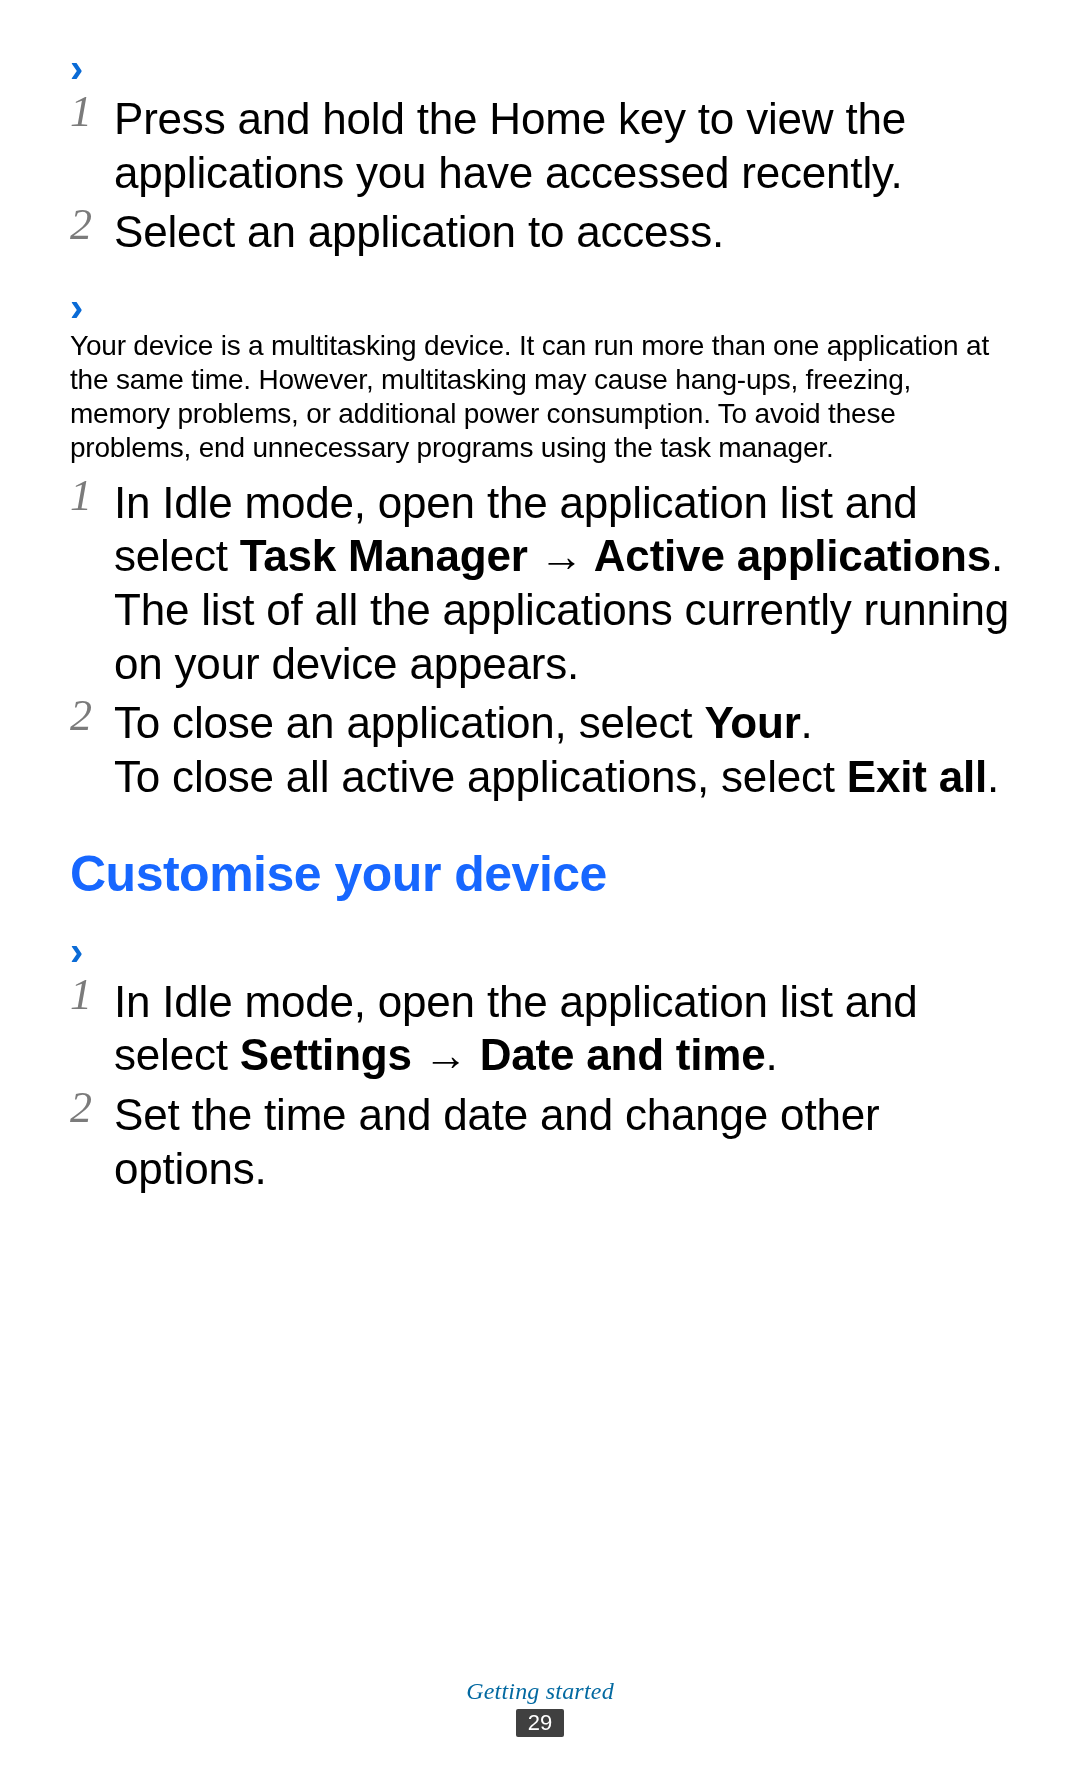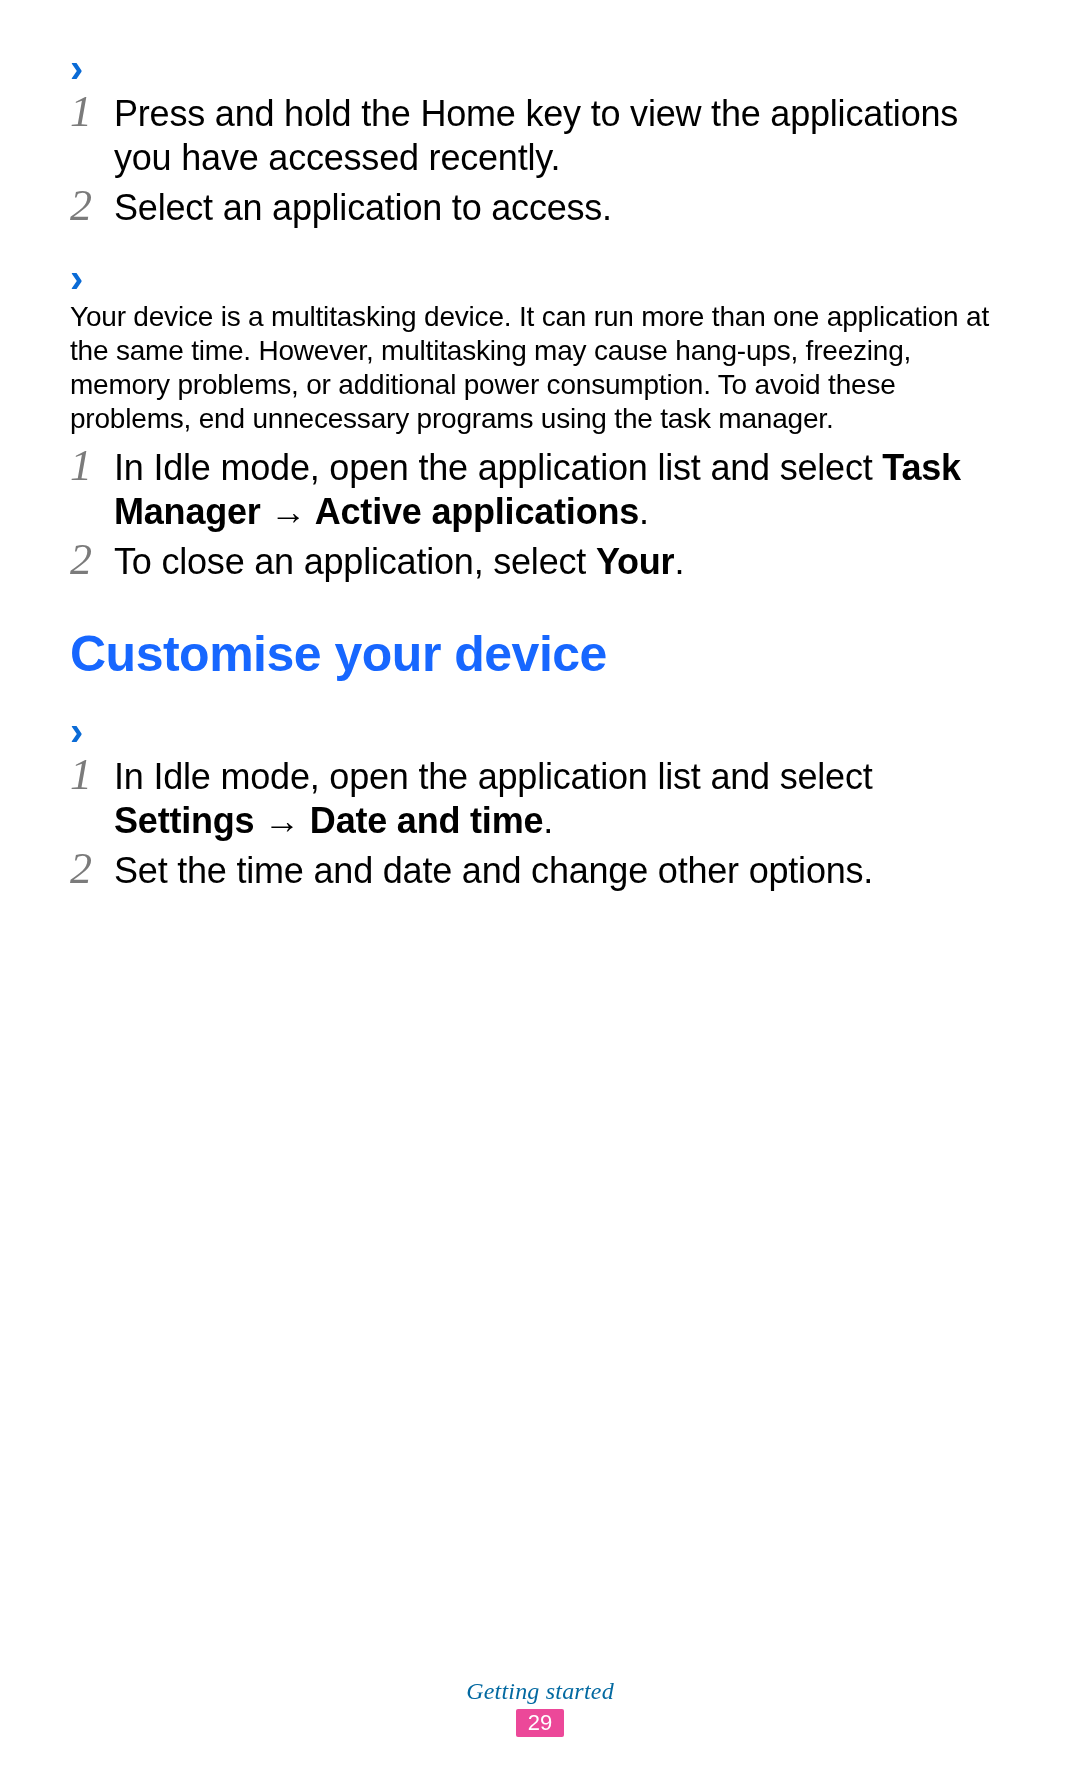--- a/index.html
+++ b/index.html
@@ -54,21 +54,21 @@
     font-size: 44px;
     color: #7b7b7b;
     width: 44px;
     flex: 0 0 44px;
     text-align: left;
     line-height: 1;
     margin-top: -2px;
     letter-spacing: -1px;
   }
   .step-body {
-    font-size: 36px;
+    font-size: 44px;
     line-height: 1.22;
     flex: 1;
     letter-spacing: -0.2px;
   }
   .bold { font-weight: 700; }
   .main-heading {
     color: #1767ff;
     font-size: 50px;
     font-weight: 700;
     margin: 41px 0 8px 0;
@@ -85,21 +85,21 @@
     font-style: italic;
     font-size: 24px;
     color: #0369a1;
     display: block;
     margin-bottom: 4px;
     font-family: Georgia, "Times New Roman", serif;
     letter-spacing: 0.2px;
   }
   .page-num {
     display: inline-block;
-    background: #ec4899;
+    background: #404040;
     color: #fff;
     font-size: 22px;
     padding: 3px 12px 3px 12px;
     border-radius: 2px;
     font-family: Arial, sans-serif;
     line-height: 1;
   }
 </style>
 </head>
 <body>
@@ -120,27 +120,31 @@
 
   <div class="sub-heading">
     <span class="section-chevron">›</span>
   </div>
   <p class="body-text">Your device is a multitasking device. It can run more than one application at the same time. However, multitasking may cause hang-ups, freezing, memory problems, or additional power consumption. To avoid these problems, end unnecessary programs using the task manager.</p>
 
   <div class="step">
     <div class="step-num">1</div>
     <div class="step-body">
       <span>In Idle mode, open the application list and select </span><span class="bold">Task Manager</span><span class="bold"> → </span><span class="bold">Active applications</span><span>.</span>
+      <div>The list of all the applications currently running on your device appears.</div>
     </div>
   </div>
 
   <div class="step">
     <div class="step-num">2</div>
     <div class="step-body">
       <span>To close an application, select </span><span class="bold">Your</span><span>.</span>
+      <div>
+        <span>To close all active applications, select </span><span class="bold">Exit all</span><span>.</span>
+      </div>
     </div>
   </div>
 
   <div class="main-heading">Customise your device</div>
 
   <div class="sub-heading">
     <span class="section-chevron">›</span>
   </div>
   <div class="step">
     <div class="step-num">1</div>

